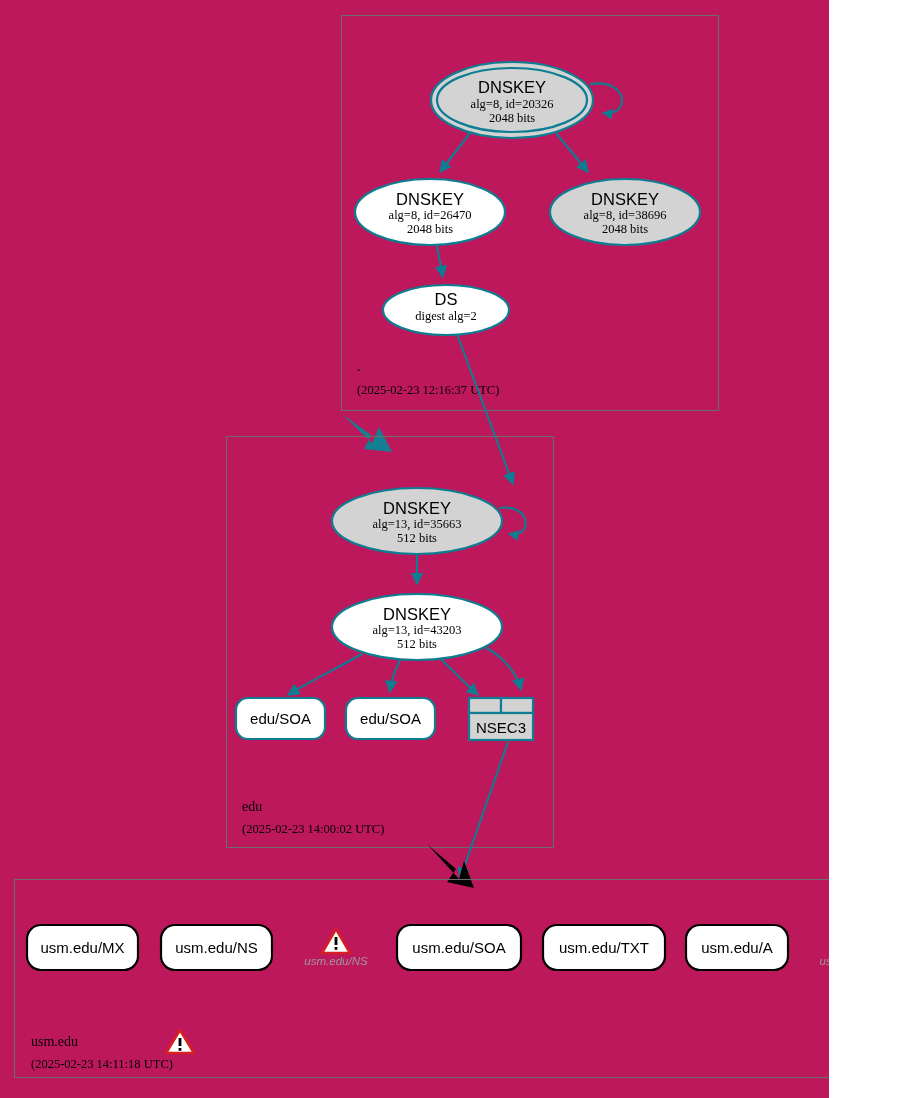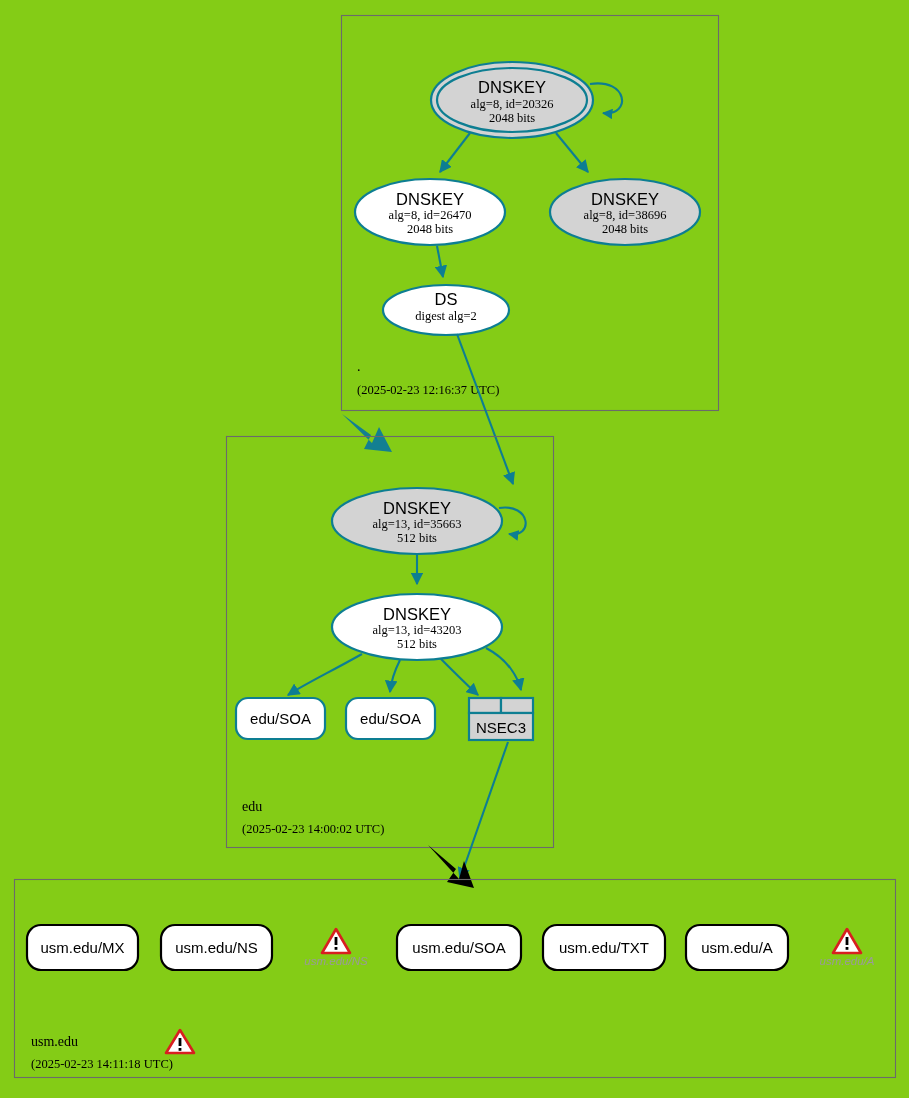--- a/index.html
+++ b/index.html
@@ -5,23 +5,23 @@
   html, body {
     margin: 0;
     padding: 0;
     background: #ffffff;
   }
   body {
     font-family: "Liberation Sans", sans-serif;
   }
   #canvas {
     position: relative;
-    width: 909px;
+    width: 829px;
     height: 1098px;
-    background: #84cc16;
+    background: #be185d;
     overflow: hidden;
   }
   svg#graph {
     position: absolute;
     left: 0;
     top: 0;
     width: 909px;
     height: 1098px;
   }
   .zone-box {

